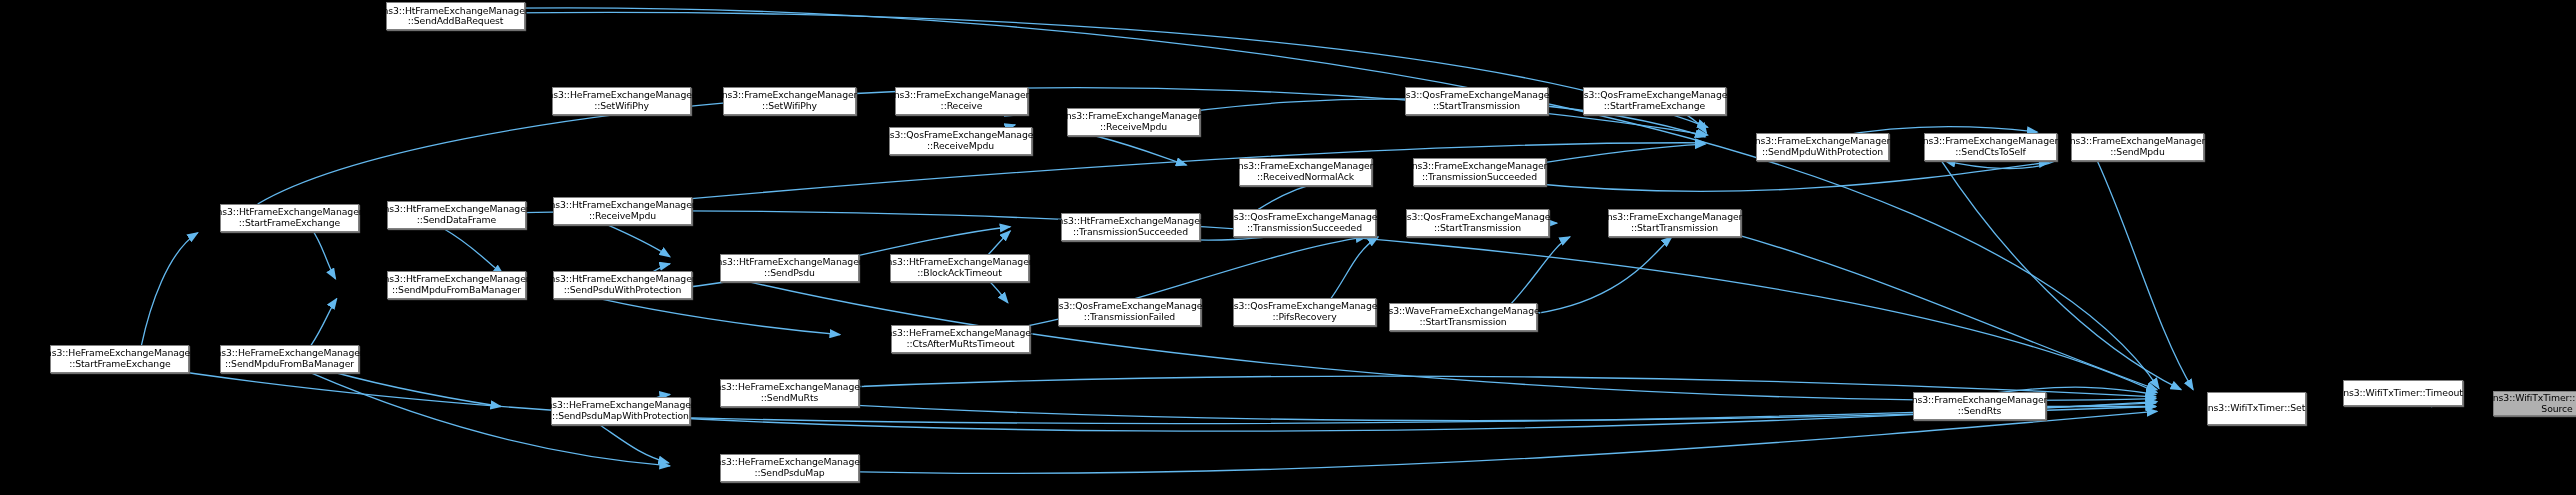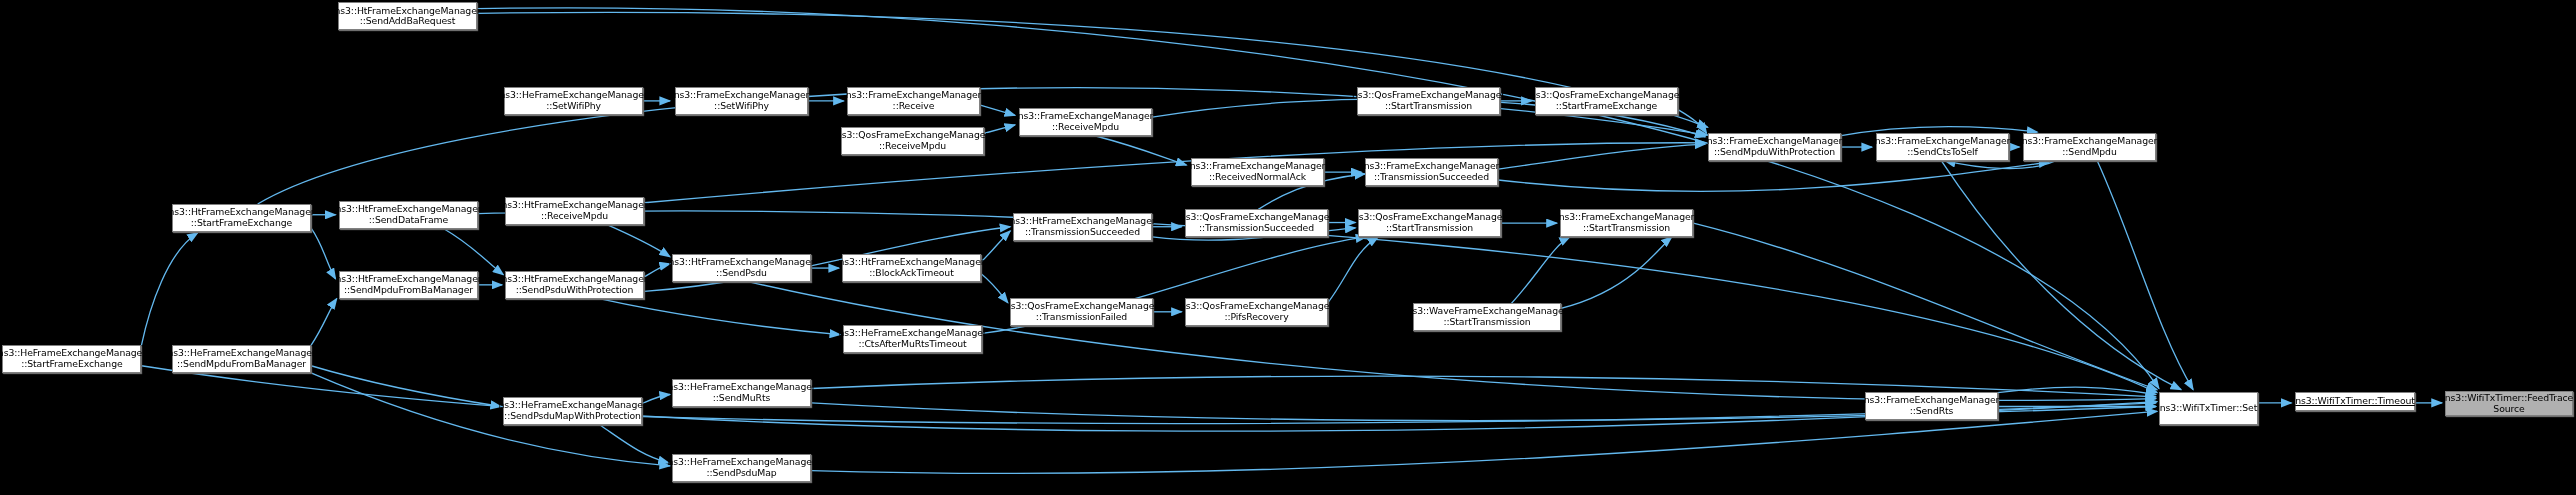--- a/index.html
+++ b/index.html
@@ -20,20 +20,21 @@
     color:#000;
     display:flex;
     align-items:center;
     justify-content:center;
     text-align:center;
     line-height:1.12;
     font-size:9.3px;
     letter-spacing:-0.1px;
     white-space:pre-line;
     padding:0 1.8px;
+    margin-left:48px;
   }
   .node.highlight{background:#b0b0b0;}
   .node span{display:block;}
 </style>
 </head>
 <body>
 
 <div id="canvas">
   <svg id="edges" xmlns="http://www.w3.org/2000/svg" viewBox="0 0 4299 827" width="2576" height="496">
     <defs>
@@ -150,35 +151,35 @@
       <div class="node" style="left: 1185px; top: 209px; width: 143px; height: 27.6px;"><span>ns3::QosFrameExchangeManager
 ::TransmissionSucceeded</span></div>
       <div class="node" style="left: 1358px; top: 209px; width: 143px; height: 27.6px;"><span>ns3::QosFrameExchangeManager
 ::StartTransmission</span></div>
       <div class="node" style="left: 1560px; top: 209px; width: 133px; height: 27.6px;"><span>ns3::FrameExchangeManager
 ::StartTransmission</span></div>
       <div class="node" style="left: 1010px; top: 298px; width: 143px; height: 27.6px;"><span>ns3::QosFrameExchangeManager
 ::TransmissionFailed</span></div>
       <div class="node" style="left: 1185px; top: 298px; width: 143px; height: 27.6px;"><span>ns3::QosFrameExchangeManager
 ::PifsRecovery</span></div>
-      <div class="node" style="left: 1413px; top: 303px; width: 148px; height: 27.6px;"><span>ns3::WaveFrameExchangeManager
+      <div class="node" style="left: 1341px; top: 303px; width: 148px; height: 27.6px;"><span>ns3::WaveFrameExchangeManager
 ::StartTransmission</span></div>
       <div class="node" style="left: 843px; top: 325px; width: 139px; height: 27.6px;"><span>ns3::HeFrameExchangeManager
 ::CtsAfterMuRtsTimeout</span></div>
       <div class="node" style="left: 2.4px; top: 345px; width: 139px; height: 27.6px;"><span>ns3::HeFrameExchangeManager
 ::StartFrameExchange</span></div>
       <div class="node" style="left: 172px; top: 345px; width: 139px; height: 27.6px;"><span>ns3::HeFrameExchangeManager
 ::SendMpduFromBaManager</span></div>
       <div class="node" style="left: 503px; top: 397px; width: 139px; height: 27.6px;"><span>ns3::HeFrameExchangeManager
 ::SendPsduMapWithProtection</span></div>
       <div class="node" style="left: 672px; top: 379px; width: 139px; height: 27.6px;"><span>ns3::HeFrameExchangeManager
 ::SendMuRts</span></div>
       <div class="node" style="left: 672px; top: 454px; width: 139px; height: 27.6px;"><span>ns3::HeFrameExchangeManager
 ::SendPsduMap</span></div>
       <div class="node" style="left: 1865px; top: 392px; width: 133px; height: 27.6px;"><span>ns3::FrameExchangeManager
 ::SendRts</span></div>
       <div class="node" style="left: 2159px; top: 392px; width: 99px; height: 33px;"><span>ns3::WifiTxTimer::Set</span></div>
-      <div class="node" style="left: 2295px; top: 392px; width: 120px; height: 19px; text-decoration: underline;"><span>ns3::WifiTxTimer::Timeout</span></div>
+      <div class="node" style="left: 2295px; top: 380px; width: 120px; height: 26px;"><span>ns3::WifiTxTimer::Timeout</span></div>
       <div class="node highlight" style="left: 2445px; top: 391px; width: 128px; height: 25px;"><span>ns3::WifiTxTimer::FeedTrace
 Source</span></div>
     </div>
 </div>
 
 
 </body></html>

